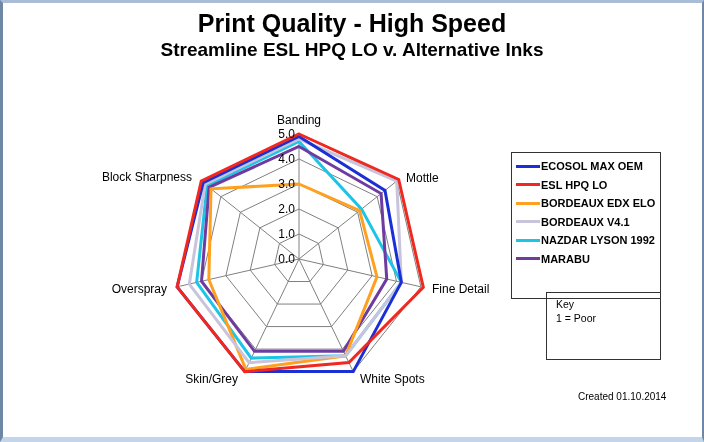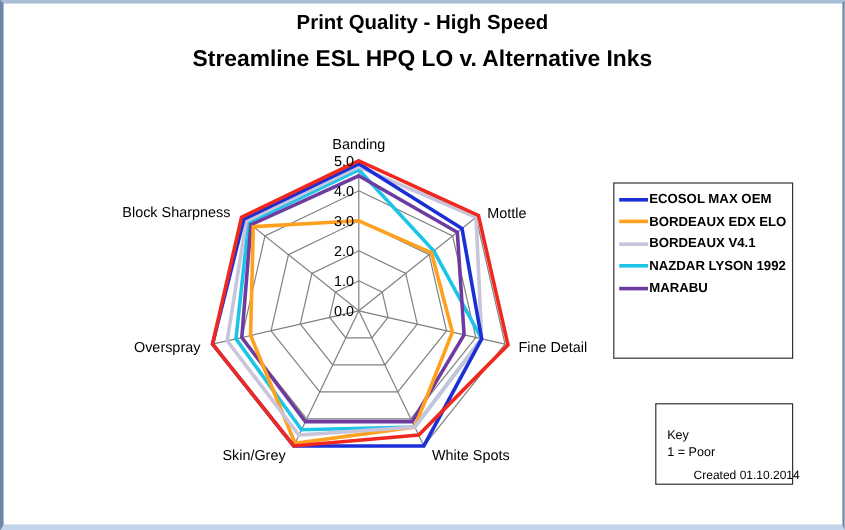--- a/index.html
+++ b/index.html
@@ -1,28 +1,28 @@
 <!DOCTYPE html>
 <html><head>
 <meta charset="utf-8">
 <style>
   html, body { margin: 0; padding: 0; background: #ffffff; }
   body { width: 704px; height: 442px; position: relative; overflow: hidden; font-family: "Liberation Sans", sans-serif; }
   .frame { position: absolute; left: 0; top: 0; width: 704px; height: 442px; box-sizing: border-box;
            border-top: 3px solid #a9bdd6; border-left: 3px solid #6f87a6; border-right: 2px solid #6f87a6;
            border-bottom: 5px solid #c3d5ea; background: #fff; }
   .title { position: absolute; left: 0; width: 704px; text-align: center; font-weight: bold; color: #000; }
-  .t1 { top: 9px; font-size: 17px; text-align: center; }
+  .t1 { top: 9px; font-size: 25px; text-align: center; }
   .t2 { top: 39px; font-size: 19px; }
   svg.chart { position: absolute; left: 0; top: 0; }
   .legend { position: absolute; left: 511px; top: 152px; width: 150px; height: 147px; border: 1px solid #333; background: #fff; box-sizing: border-box; padding: 4px 0 0 4px; }
   .legend-item { display: flex; align-items: center; height: 18.5px; }
   .legend-swatch { width: 24px; height: 3px; margin-right: 1px; }
   .legend-label { font-size: 11px; font-weight: bold; color: #000; white-space: nowrap; }
-  .keybox { position: absolute; left: 546px; top: 292px; width: 115px; height: 68px; border: 1px solid #333; box-sizing: border-box; padding: 20px 0 0 9px; font-size: 10.5px; line-height: 13.5px; color: #000; margin-top: 44px; }
+  .keybox { position: absolute; left: 546px; top: 292px; width: 115px; height: 68px; border: 1px solid #333; box-sizing: border-box; padding: 5px 0 0 9px; font-size: 10.5px; line-height: 13.5px; color: #000; }
   .created { position: absolute; left: 578px; top: 391px; font-size: 10px; color: #000; }
   .axis-label { font-size: 12px; fill: #000; }
   .tick-label { font-size: 12px; fill: #000; }
 </style>
 </head>
 <body>
 
 <div class="frame"></div>
 
 <div class="title t1">Print Quality - High Speed</div>
@@ -67,20 +67,24 @@
       <text x="192" y="181" text-anchor="end" class="axis-label">Block Sharpness</text>
     </g>
 </svg>
 
 <div class="legend">
   <div class="legend-item">
       <span class="legend-swatch" style="background: rgb(26, 47, 214);"></span>
       <span class="legend-label">ECOSOL MAX OEM</span>
     </div>
   <div class="legend-item">
+      <span class="legend-swatch" style="background: rgb(240, 40, 30);"></span>
+      <span class="legend-label">ESL HPQ LO</span>
+    </div>
+  <div class="legend-item">
       <span class="legend-swatch" style="background: rgb(255, 160, 30);"></span>
       <span class="legend-label">BORDEAUX EDX ELO</span>
     </div>
   <div class="legend-item">
       <span class="legend-swatch" style="background: rgb(200, 196, 220);"></span>
       <span class="legend-label">BORDEAUX V4.1</span>
     </div>
   <div class="legend-item">
       <span class="legend-swatch" style="background: rgb(30, 196, 230);"></span>
       <span class="legend-label">NAZDAR LYSON 1992</span>

